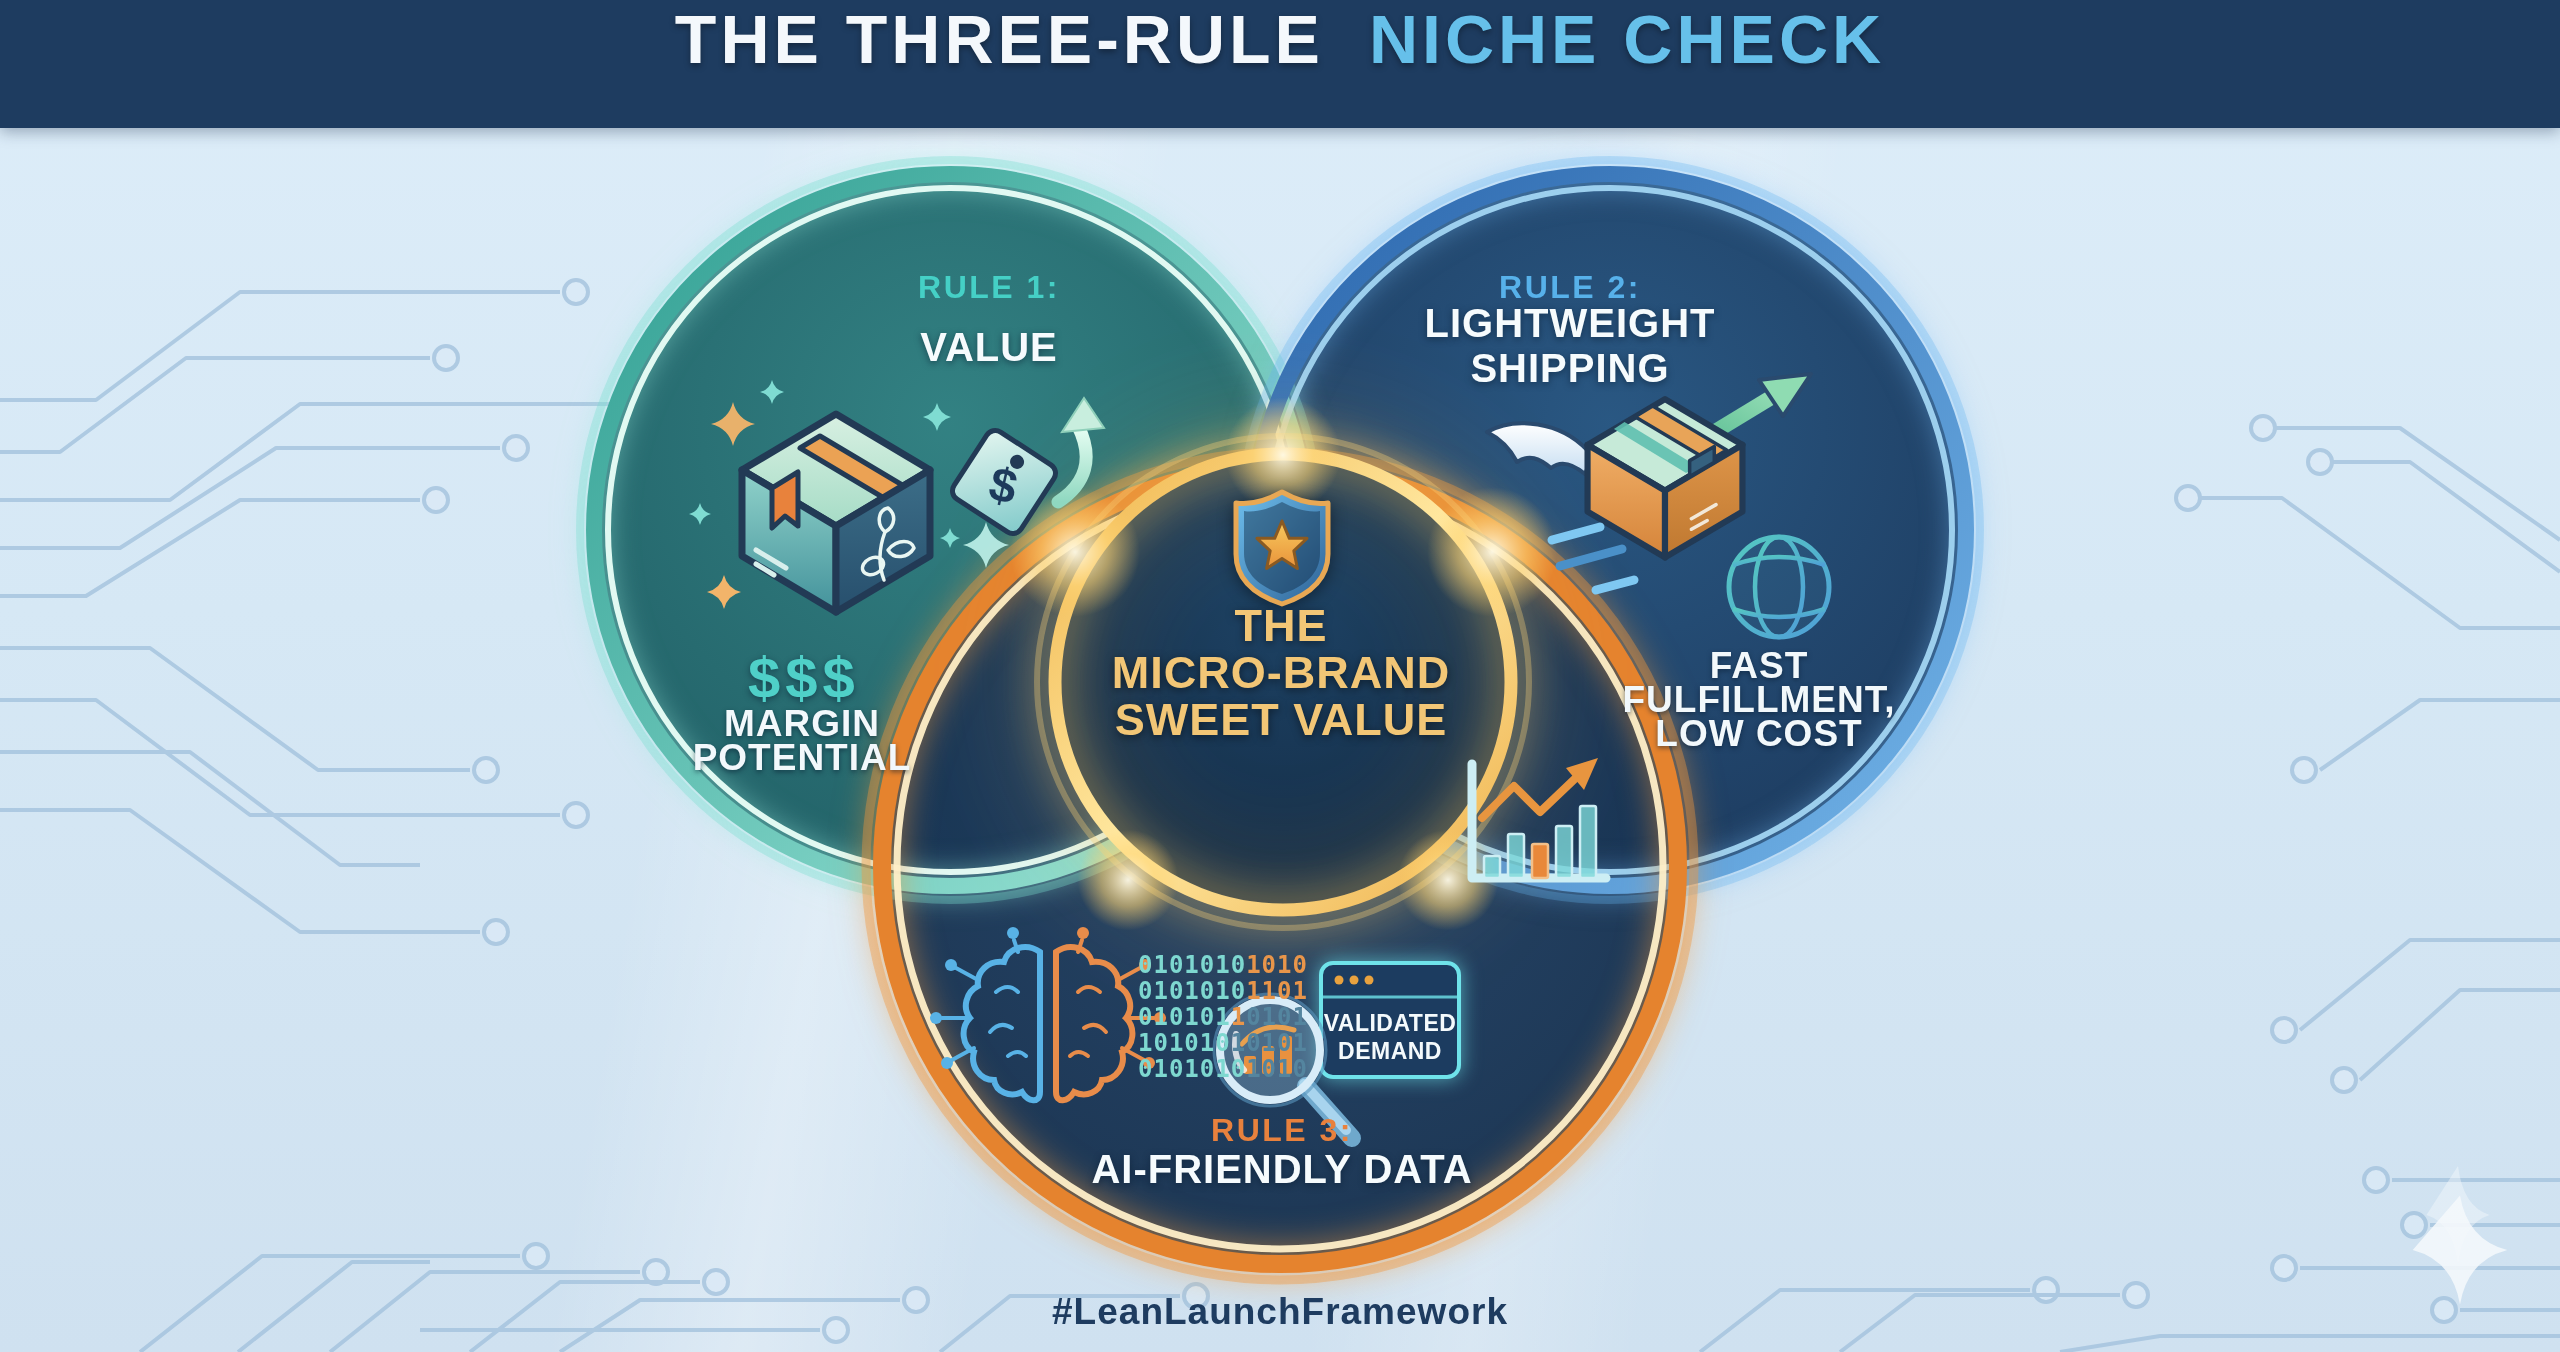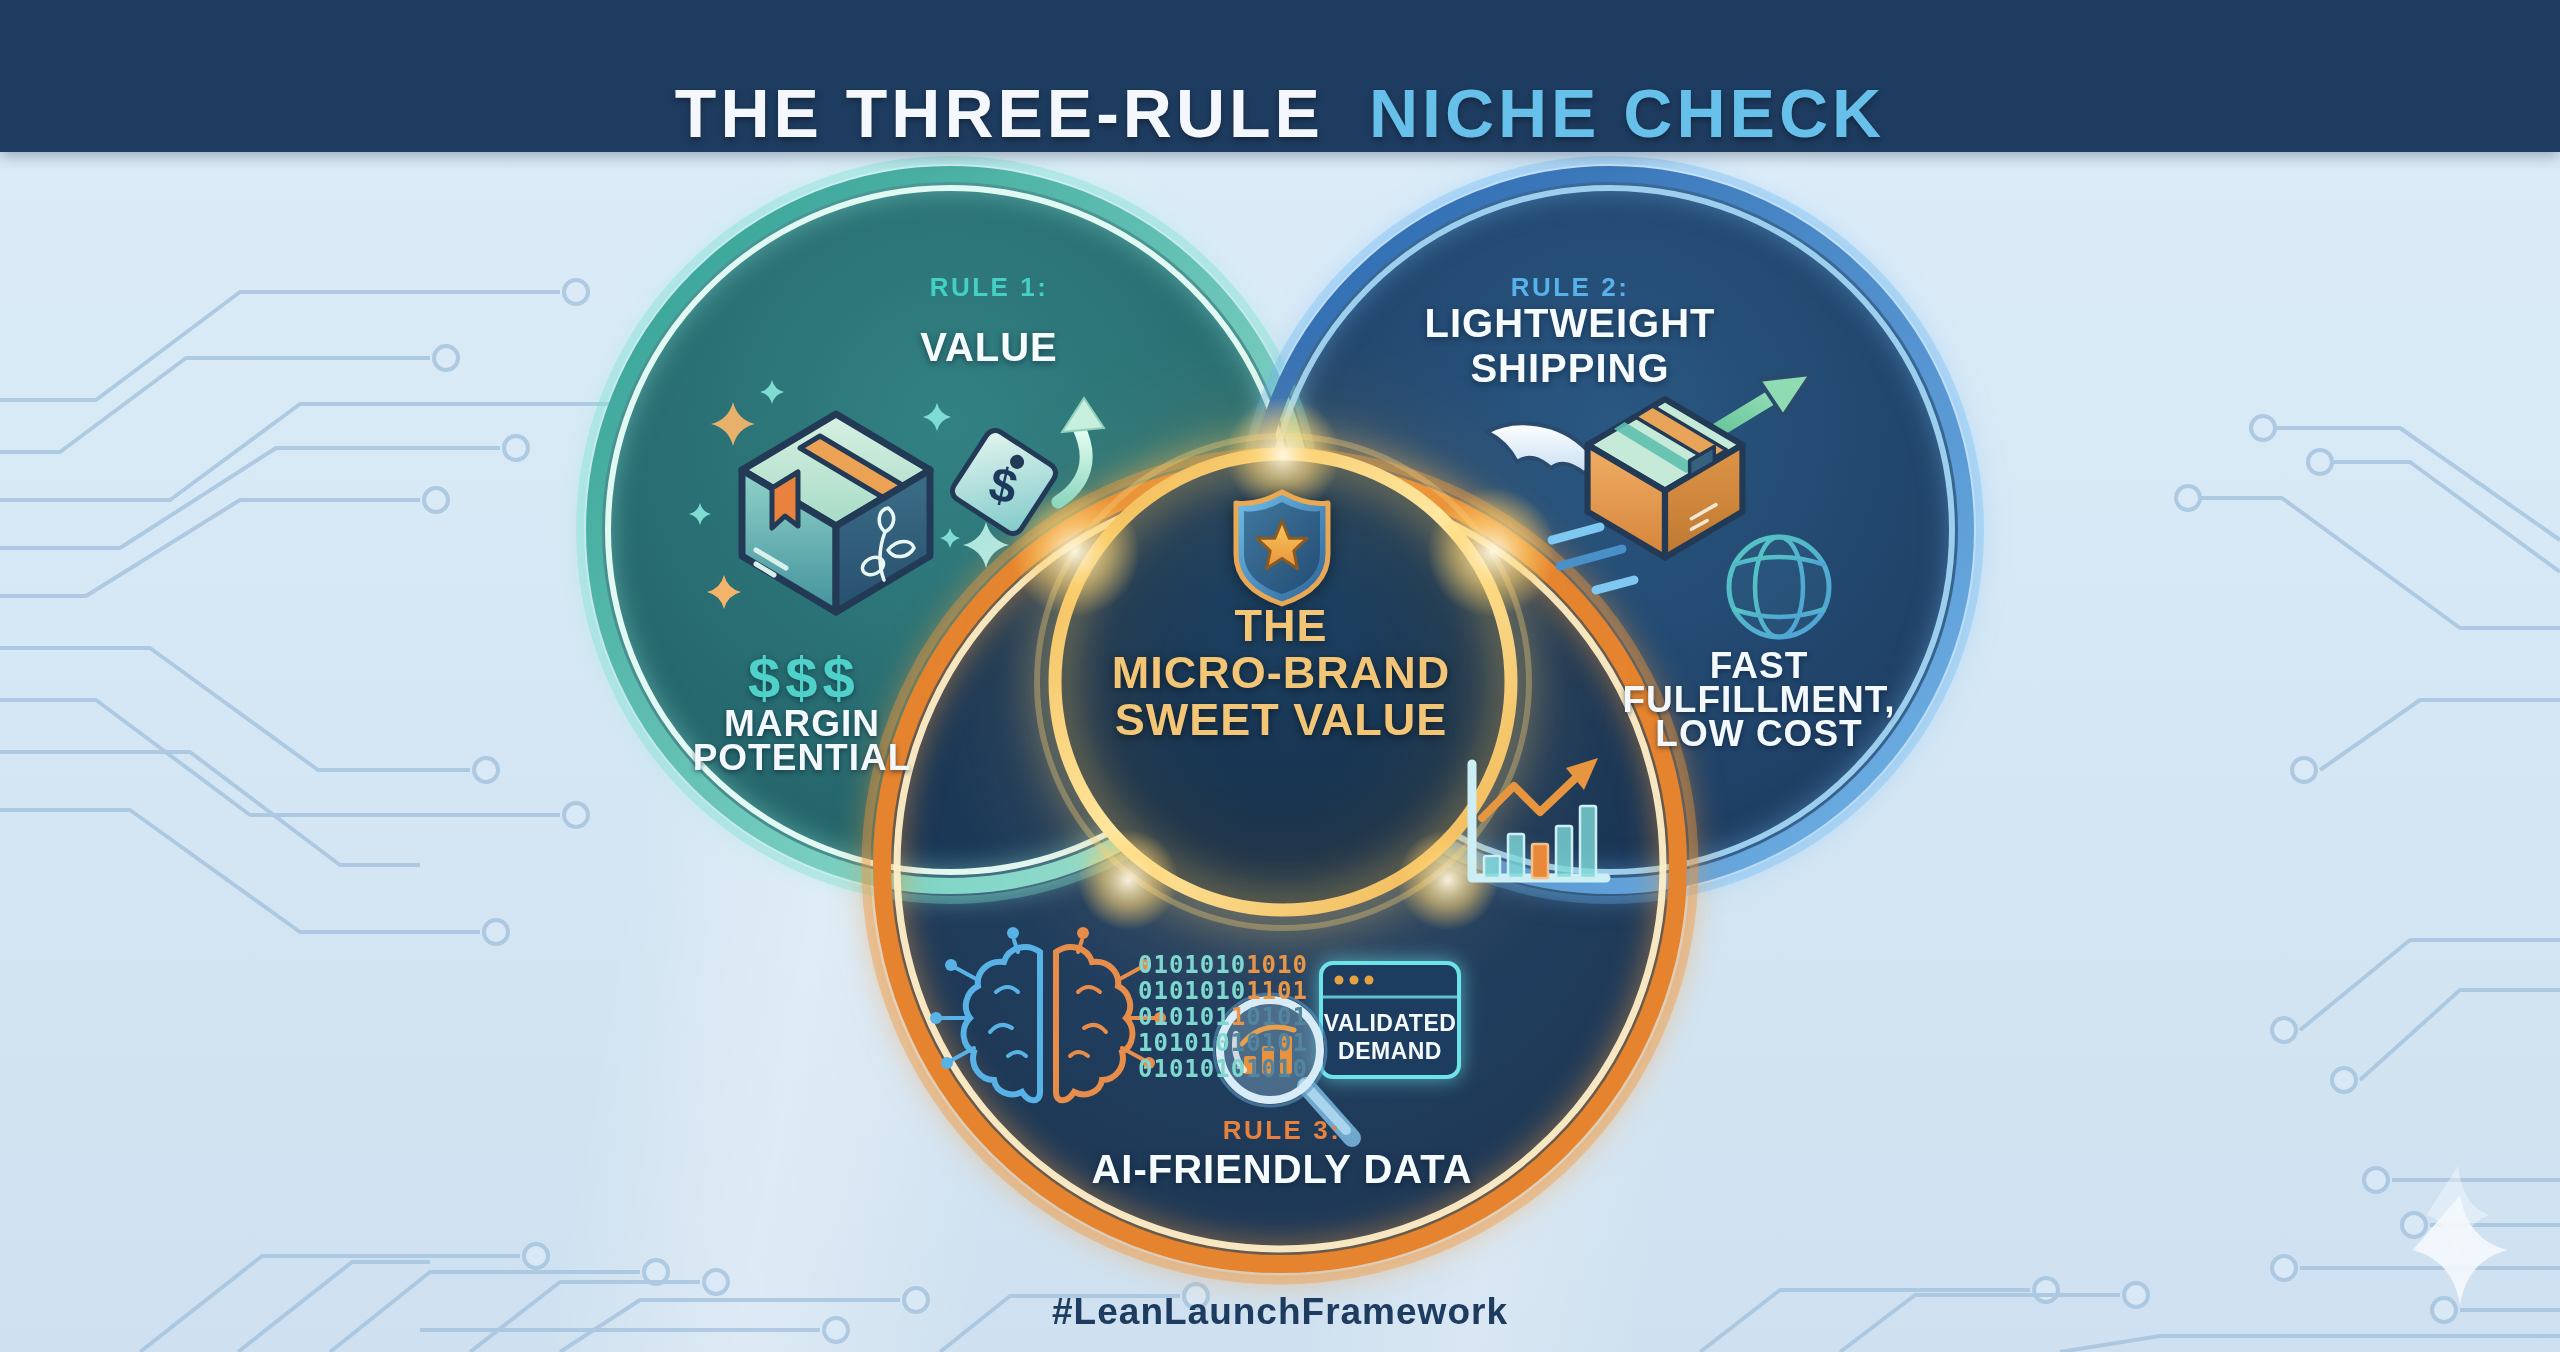--- a/index.html
+++ b/index.html
@@ -5,29 +5,29 @@
   html,body{margin:0;padding:0;}
   #canvas{position:relative;width:2560px;height:1352px;overflow:hidden;
     font-family:"Liberation Sans","DejaVu Sans",sans-serif;
     background:linear-gradient(180deg,#ddedf9 0%,#d6e8f5 45%,#cfe1f0 100%);}
   .layer{position:absolute;left:0;top:0;width:2560px;height:1352px;}
   .streaks{background-image:
      linear-gradient(100deg, rgba(255,255,255,0) 28%, rgba(255,255,255,.30) 35%, rgba(255,255,255,0) 43%),
      linear-gradient(100deg, rgba(255,255,255,0) 55%, rgba(255,255,255,.20) 61%, rgba(255,255,255,0) 67%);
      pointer-events:none;}
   
-  .header{position:absolute;left:0;top:0;width:2560px;height:152px;background:#1e3c60;
-     display:flex;align-items:flex-end;justify-content:center;box-shadow:0 4px 14px rgba(20,40,70,.35);}
+  .header{position:absolute;left:0;top:0;width:2560px;height:128px;background:#1e3c60;
+     display:flex;align-items:flex-start;justify-content:center;box-shadow:0 4px 14px rgba(20,40,70,.35);}
   .title{font-size:68px;font-weight:800;letter-spacing:4px;white-space:nowrap;
      text-shadow:0 3px 6px rgba(0,0,0,.35);}
   .title .t1{color:#f4f8fc;}
   .title .t2{color:#66c0ea;margin-left:22px;}
   
   .tb{position:absolute;transform:translate(-50%,-50%);text-align:center;white-space:nowrap;font-weight:800;}
-  .lbl{font-size:26px;letter-spacing:2.5px;}
+  .lbl{font-size:32px;letter-spacing:2.5px;}
   .lbl-teal{color:#45d0c6;}
   .lbl-blue{color:#57b1ea;}
   .lbl-orange{color:#e8813d;}
   .hd{font-size:40px;line-height:45px;letter-spacing:1px;color:#f6fbfd;
       text-shadow:0 2px 7px rgba(8,25,45,.55);}
   .gold-lines{font-size:45px;line-height:47px;letter-spacing:1px;color:#f2c676;
       text-shadow:0 2px 8px rgba(0,0,0,.5);text-align:center;}
   .dollars{font-size:58px;letter-spacing:5px;color:#4fd0c8;text-shadow:0 2px 6px rgba(8,25,45,.5);}
   .sub{font-size:37px;line-height:34px;letter-spacing:1px;color:#f2f8fb;
       text-shadow:0 2px 5px rgba(8,25,45,.55);}

